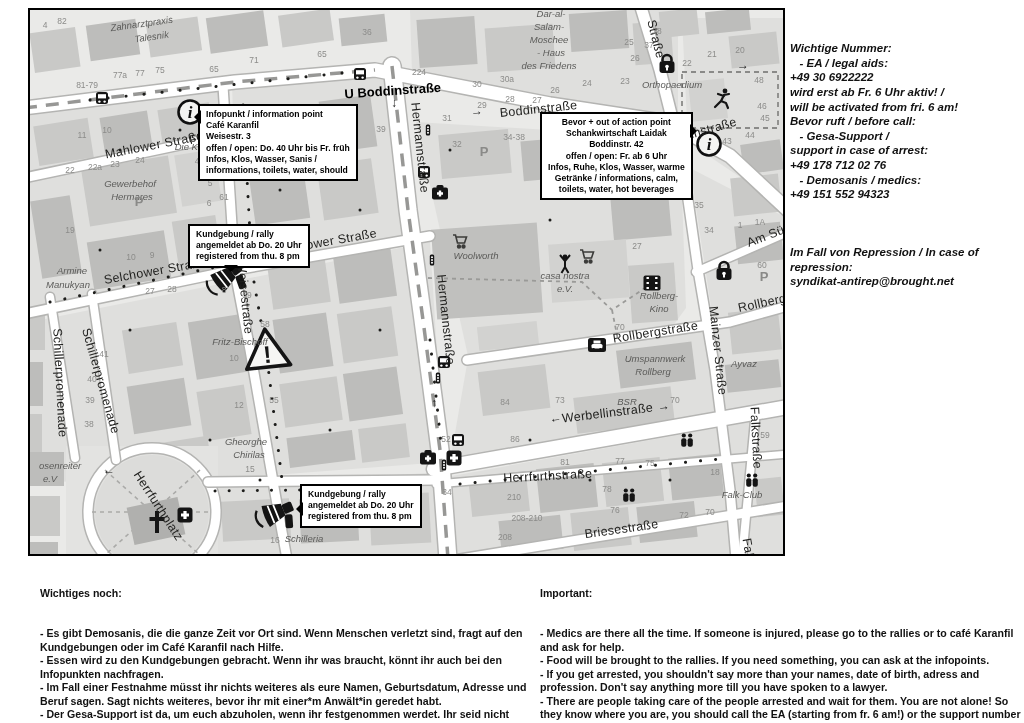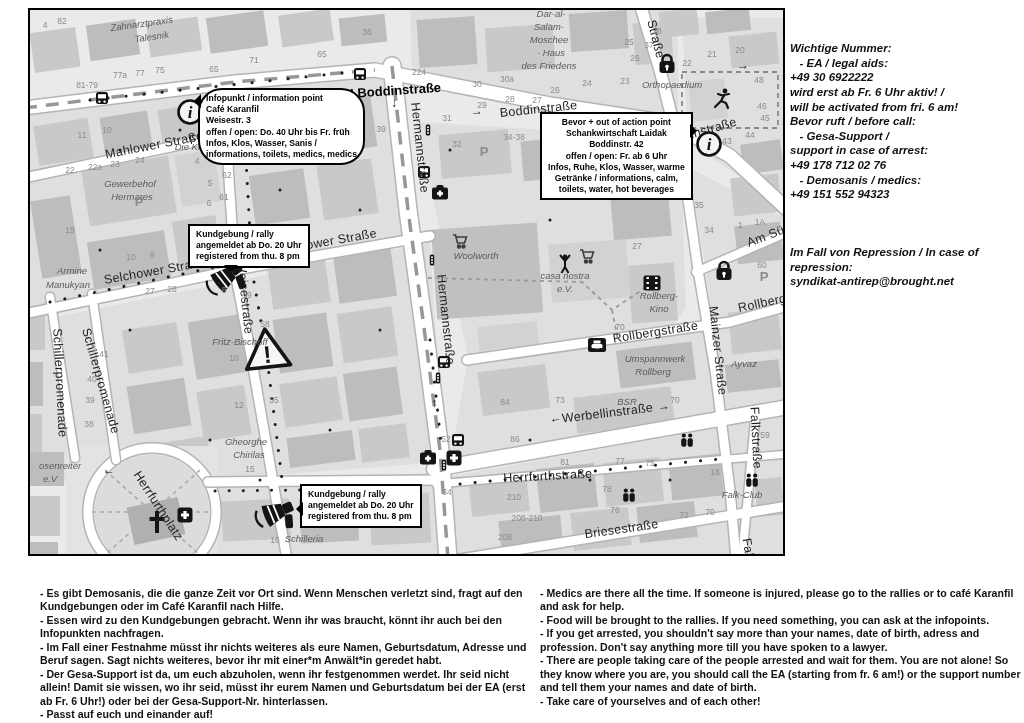--- a/index.html
+++ b/index.html
@@ -521,28 +521,28 @@
           <text transform="translate(735 428) rotate(0)" class="ml-nu" text-anchor="middle">59</text>
           <text transform="translate(484 490) rotate(0)" class="ml-nu" text-anchor="middle">210</text>
           <text transform="translate(497 511) rotate(0)" class="ml-nu" text-anchor="middle">208-210</text>
           <text transform="translate(475 530) rotate(0)" class="ml-nu" text-anchor="middle">208</text>
           <text transform="translate(416 432) rotate(0)" class="ml-nu" text-anchor="middle">52</text>
           <text transform="translate(417 485) rotate(0)" class="ml-nu" text-anchor="middle">34</text>
           <text transform="translate(245 533) rotate(0)" class="ml-nu" text-anchor="middle">16</text>
         </g>
     </svg>
 
-    <div class="callout" style="left:168px;top:78px;border-radius:24px;">
+    <div class="callout" style="left:168px;top:94px;">
       <div class="wedge" style="left:-13px;top:4px;border-right-color:#000;"></div>
       <div>Infopunkt / information point</div>
       <div>Café Karanfil</div>
       <div>Weisestr. 3</div>
       <div>offen / open: Do. 40 Uhr bis Fr. früh</div>
       <div>Infos, Klos, Wasser, Sanis /</div>
-      <div>informations, toilets, medics, medics</div>
+      <div>informations, toilets, water, should</div>
     </div>
     <div class="callout center" style="left:510px;top:102px;">
       <div class="wedge" style="right:-13px;top:10px;border-left-color:#000;"></div>
       <div>Bevor + out of action point</div>
       <div>Schankwirtschaft Laidak</div>
       <div>Boddinstr. 42</div>
       <div>offen / open: Fr. ab 6 Uhr</div>
       <div>Infos, Ruhe, Klos, Wasser, warme</div>
       <div>Getränke / informations, calm,</div>
       <div>toilets, water, hot beverages</div>
@@ -572,27 +572,29 @@
 support in case of arrest:
 +49 178 712 02 76
    - Demosanis / medics:
 +49 151 552 94323</div>
     <div class="para">Im Fall von Repression / In case of
 repression:
 syndikat-antirep@brought.net</div>
   </div>
 
   <div class="footcol footL">
+    <div>Wichtiges noch:</div>
     <div>- Es gibt Demosanis, die die ganze Zeit vor Ort sind. Wenn Menschen verletzt sind, fragt auf den Kundgebungen oder im Café Karanfil nach Hilfe.
 - Essen wird zu den Kundgebungen gebracht. Wenn ihr was braucht, könnt ihr auch bei den Infopunkten nachfragen.
 - Im Fall einer Festnahme müsst ihr nichts weiteres als eure Namen, Geburtsdatum, Adresse und Beruf sagen. Sagt nichts weiteres, bevor ihr mit einer*m Anwält*in geredet habt.
 - Der Gesa-Support ist da, um euch abzuholen, wenn ihr festgenommen werdet. Ihr seid nicht allein! Damit sie wissen, wo ihr seid, müsst ihr eurem Namen und Geburtsdatum bei der EA (erst ab Fr. 6 Uhr!) oder bei der Gesa-Support-Nr. hinterlassen.
 - Passt auf euch und einander auf!</div>
   </div>
   <div class="footcol footR">
+    <div>Important:</div>
     <div>- Medics are there all the time. If someone is injured, please go to the rallies or to café Karanfil and ask for help.
 - Food will be brought to the rallies. If you need something, you can ask at the infopoints.
 - If you get arrested, you shouldn't say more than your names, date of birth, adress and profession. Don't say anything more till you have spoken to a lawyer.
 - There are people taking care of the people arrested and wait for them. You are not alone! So they know where you are, you should call the EA (starting from fr. 6 am!) or the support number and tell them your names and date of birth.
 - Take care of yourselves and of each other!</div>
   </div>
 
 </div>
 
 </body></html>

